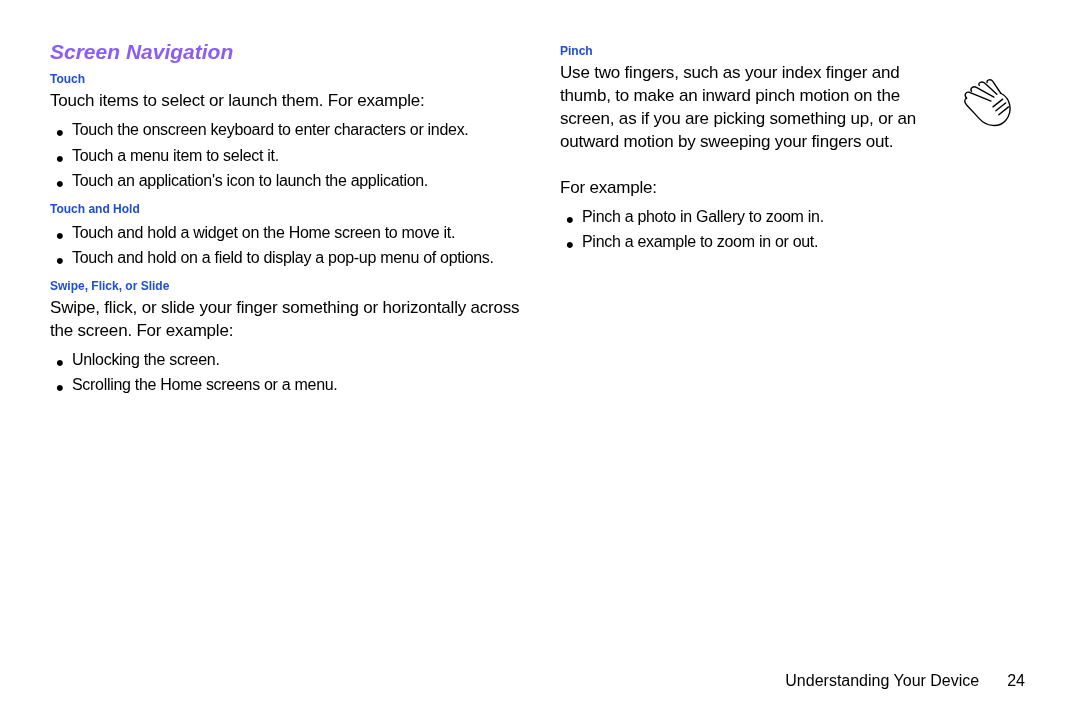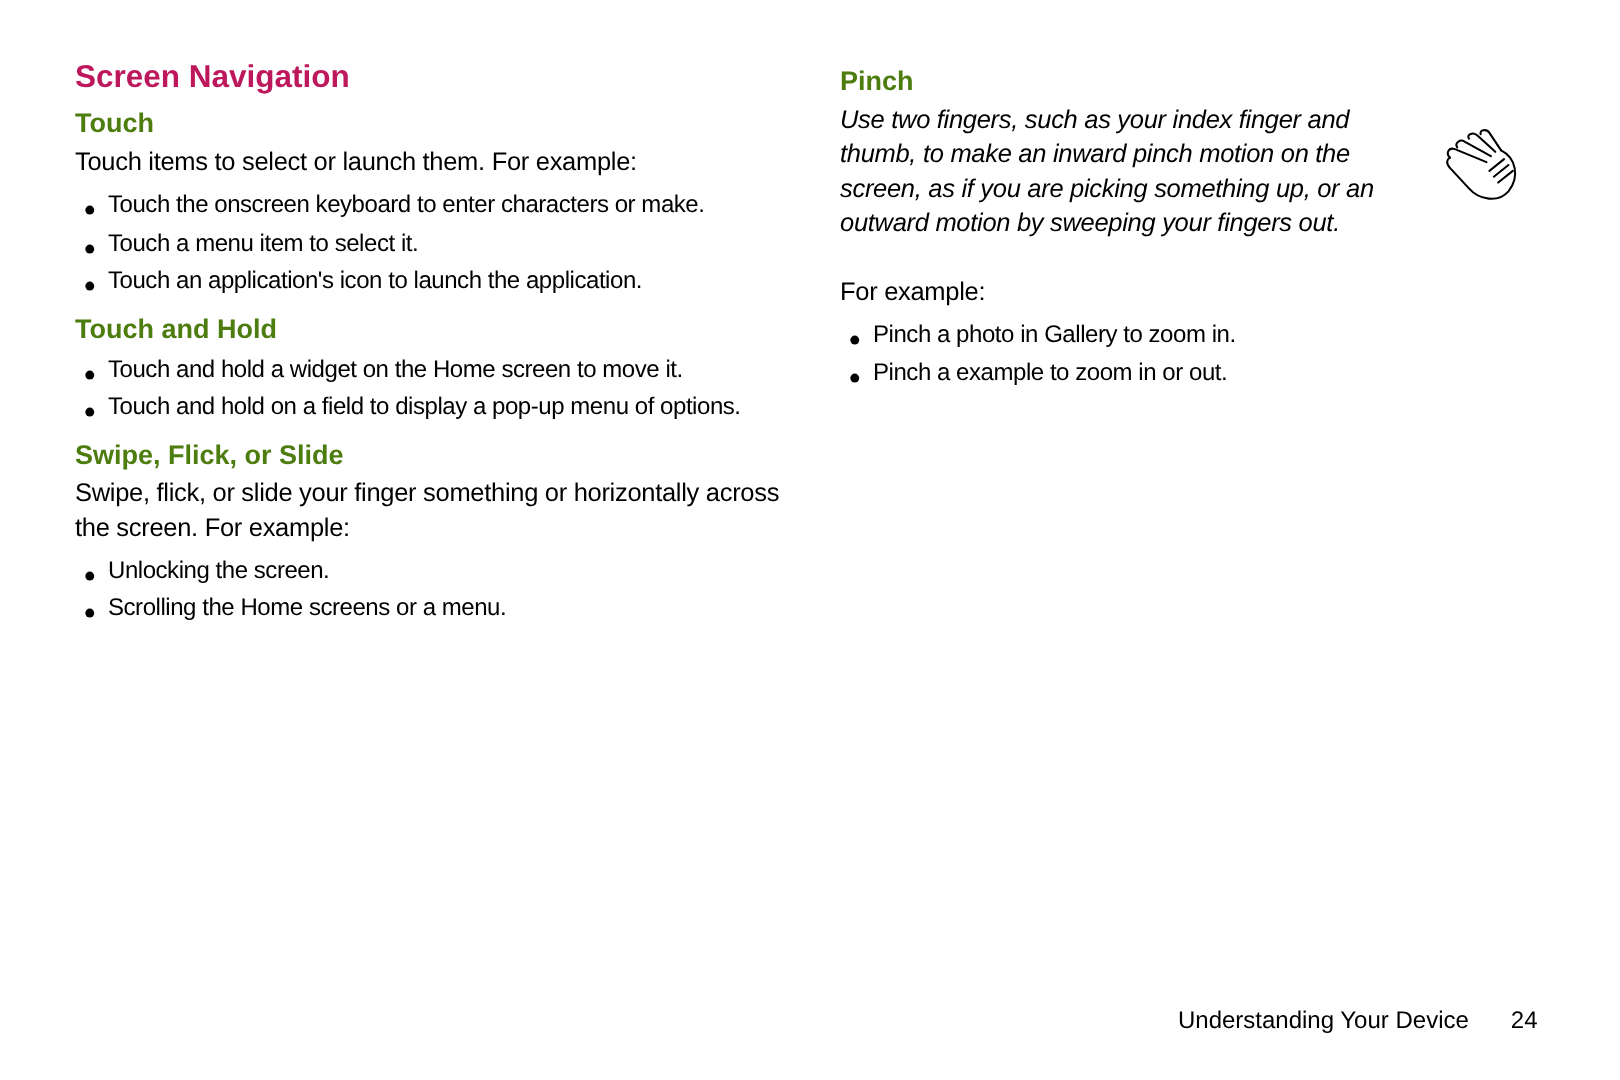--- a/index.html
+++ b/index.html
@@ -13,30 +13,31 @@
       color: #000;
     }
     .columns {
       display: flex;
       gap: 40px;
     }
     .col {
       flex: 1;
     }
     .section-title {
-      color: #be185d;
+      color: #8b5cf6;
       font-weight: bold;
+      font-style: italic;
       font-size: 21px;
       margin-bottom: 8px;
       font-family: Arial, Helvetica, sans-serif;
     }
     .subheading {
-      color: #4d7c0f;
+      color: #1d4ed8;
       font-weight: bold;
-      font-size: 18px;
+      font-size: 12px;
       margin-top: 4px;
       margin-bottom: 4px;
     }
     .body-text {
       font-size: 17px;
       line-height: 1.35;
       margin-bottom: 4px;
       font-family: Arial, Helvetica, sans-serif;
       letter-spacing: -0.2px;
     }
@@ -59,21 +60,20 @@
       top: -2px;
       font-size: 22px;
     }
     .pinch-wrap {
       display: flex;
       gap: 12px;
       align-items: flex-start;
     }
     .pinch-text {
       flex: 1;
-      font-style: italic;
     }
     .pinch-icon {
       width: 78px;
       height: 78px;
       flex-shrink: 0;
       margin-top: 2px;
     }
     .footer {
       position: absolute;
       bottom: 30px;
@@ -89,21 +89,21 @@
 </head>
 <body>
 
 <div class="columns">
   <div class="col">
     <div class="section-title">Screen Navigation</div>
 
     <div class="subheading">Touch</div>
     <div class="body-text">Touch items to select or launch them. For example:</div>
     <ul>
-      <li>Touch the onscreen keyboard to enter characters or make.</li>
+      <li>Touch the onscreen keyboard to enter characters or index.</li>
       <li>Touch a menu item to select it.</li>
       <li>Touch an application's icon to launch the application.</li>
     </ul>
 
     <div class="subheading">Touch and Hold</div>
     <ul>
       <li>Touch and hold a widget on the Home screen to move it.</li>
       <li>Touch and hold on a field to display a pop-up menu of options.</li>
     </ul>
 

